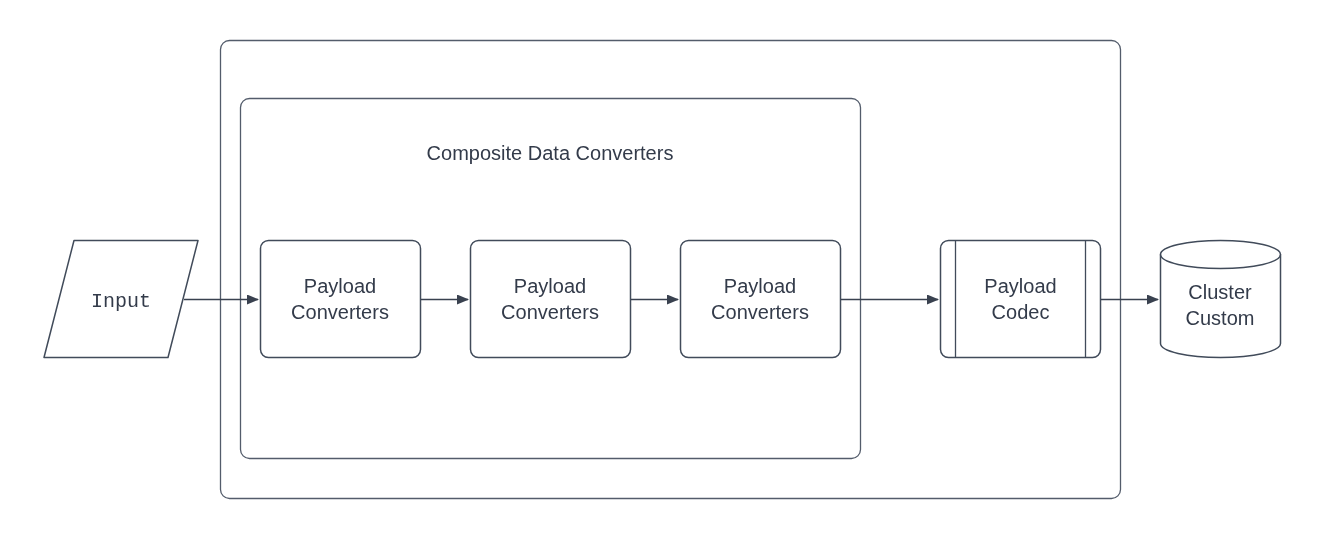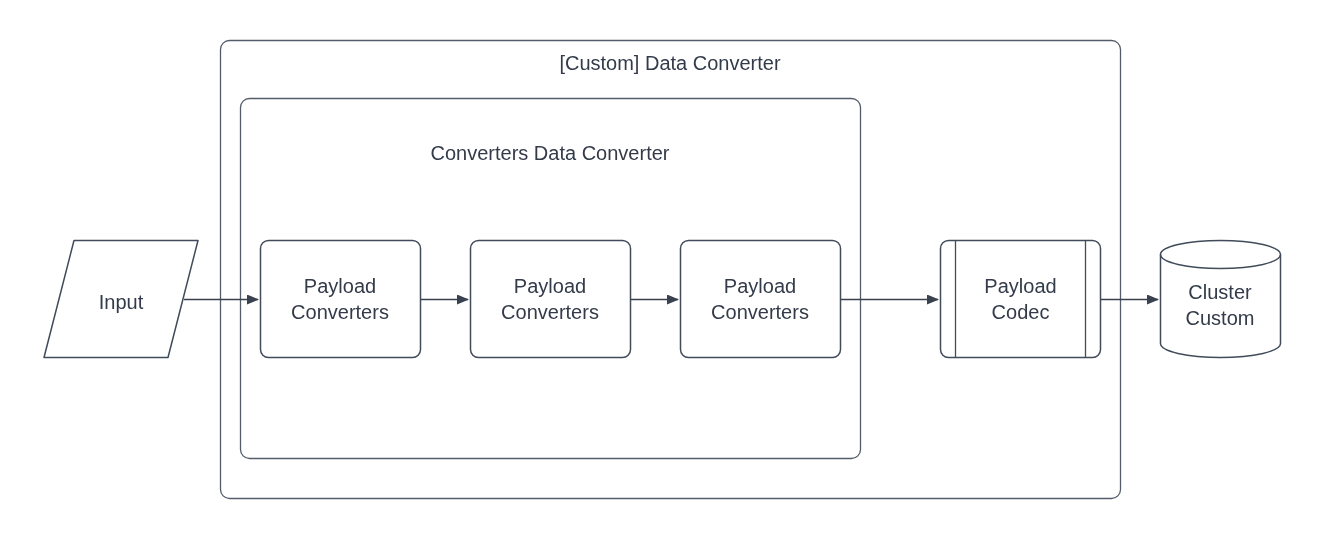--- a/index.html
+++ b/index.html
@@ -73,25 +73,24 @@
       <path d="M 1160.5 254.5 A 60 14 0 0 0 1280.5 254.5" fill="none" stroke="#414b5a" stroke-width="1.5"></path>
     </g>
 
     <line x1="184" y1="299.5" x2="258" y2="299.5" stroke="#39414f" stroke-width="1.5" marker-end="url(#arrowhead)"></line>
     <line x1="421" y1="299.5" x2="468" y2="299.5" stroke="#39414f" stroke-width="1.5" marker-end="url(#arrowhead)"></line>
     <line x1="631" y1="299.5" x2="678" y2="299.5" stroke="#39414f" stroke-width="1.5" marker-end="url(#arrowhead)"></line>
     <line x1="841" y1="299.5" x2="938" y2="299.5" stroke="#39414f" stroke-width="1.5" marker-end="url(#arrowhead)"></line>
     <line x1="1101" y1="299.5" x2="1158" y2="299.5" stroke="#39414f" stroke-width="1.5" marker-end="url(#arrowhead)"></line>
   </svg>
 
-  <div class="container-title" style="left:220px; top:51px; width:900px;">[Custom] Data Converter</div>
 
-  <div class="container-title" style="left:240px; top:141px; width:620px;">Converters Data Converter</div>
+  <div class="container-title" style="left:240px; top:141px; width:620px;">Composite Data Converters</div>
 
-  <div class="label" style="left:44px; top:240px; width:154px; height:124px;">Input</div>
+  <div class="label" style="left:44px; top:240px; width:154px; height:124px;font-family:Liberation Mono, monospace;">Input</div>
 
   <div class="label" style="left:260px; top:240px; width:160px; height:118px;">Payload
 Converters</div>
 
   <div class="label" style="left:470px; top:240px; width:160px; height:118px;">Payload
 Converters</div>
 
   <div class="label" style="left:680px; top:240px; width:160px; height:118px;">Payload
 Converters</div>
 

